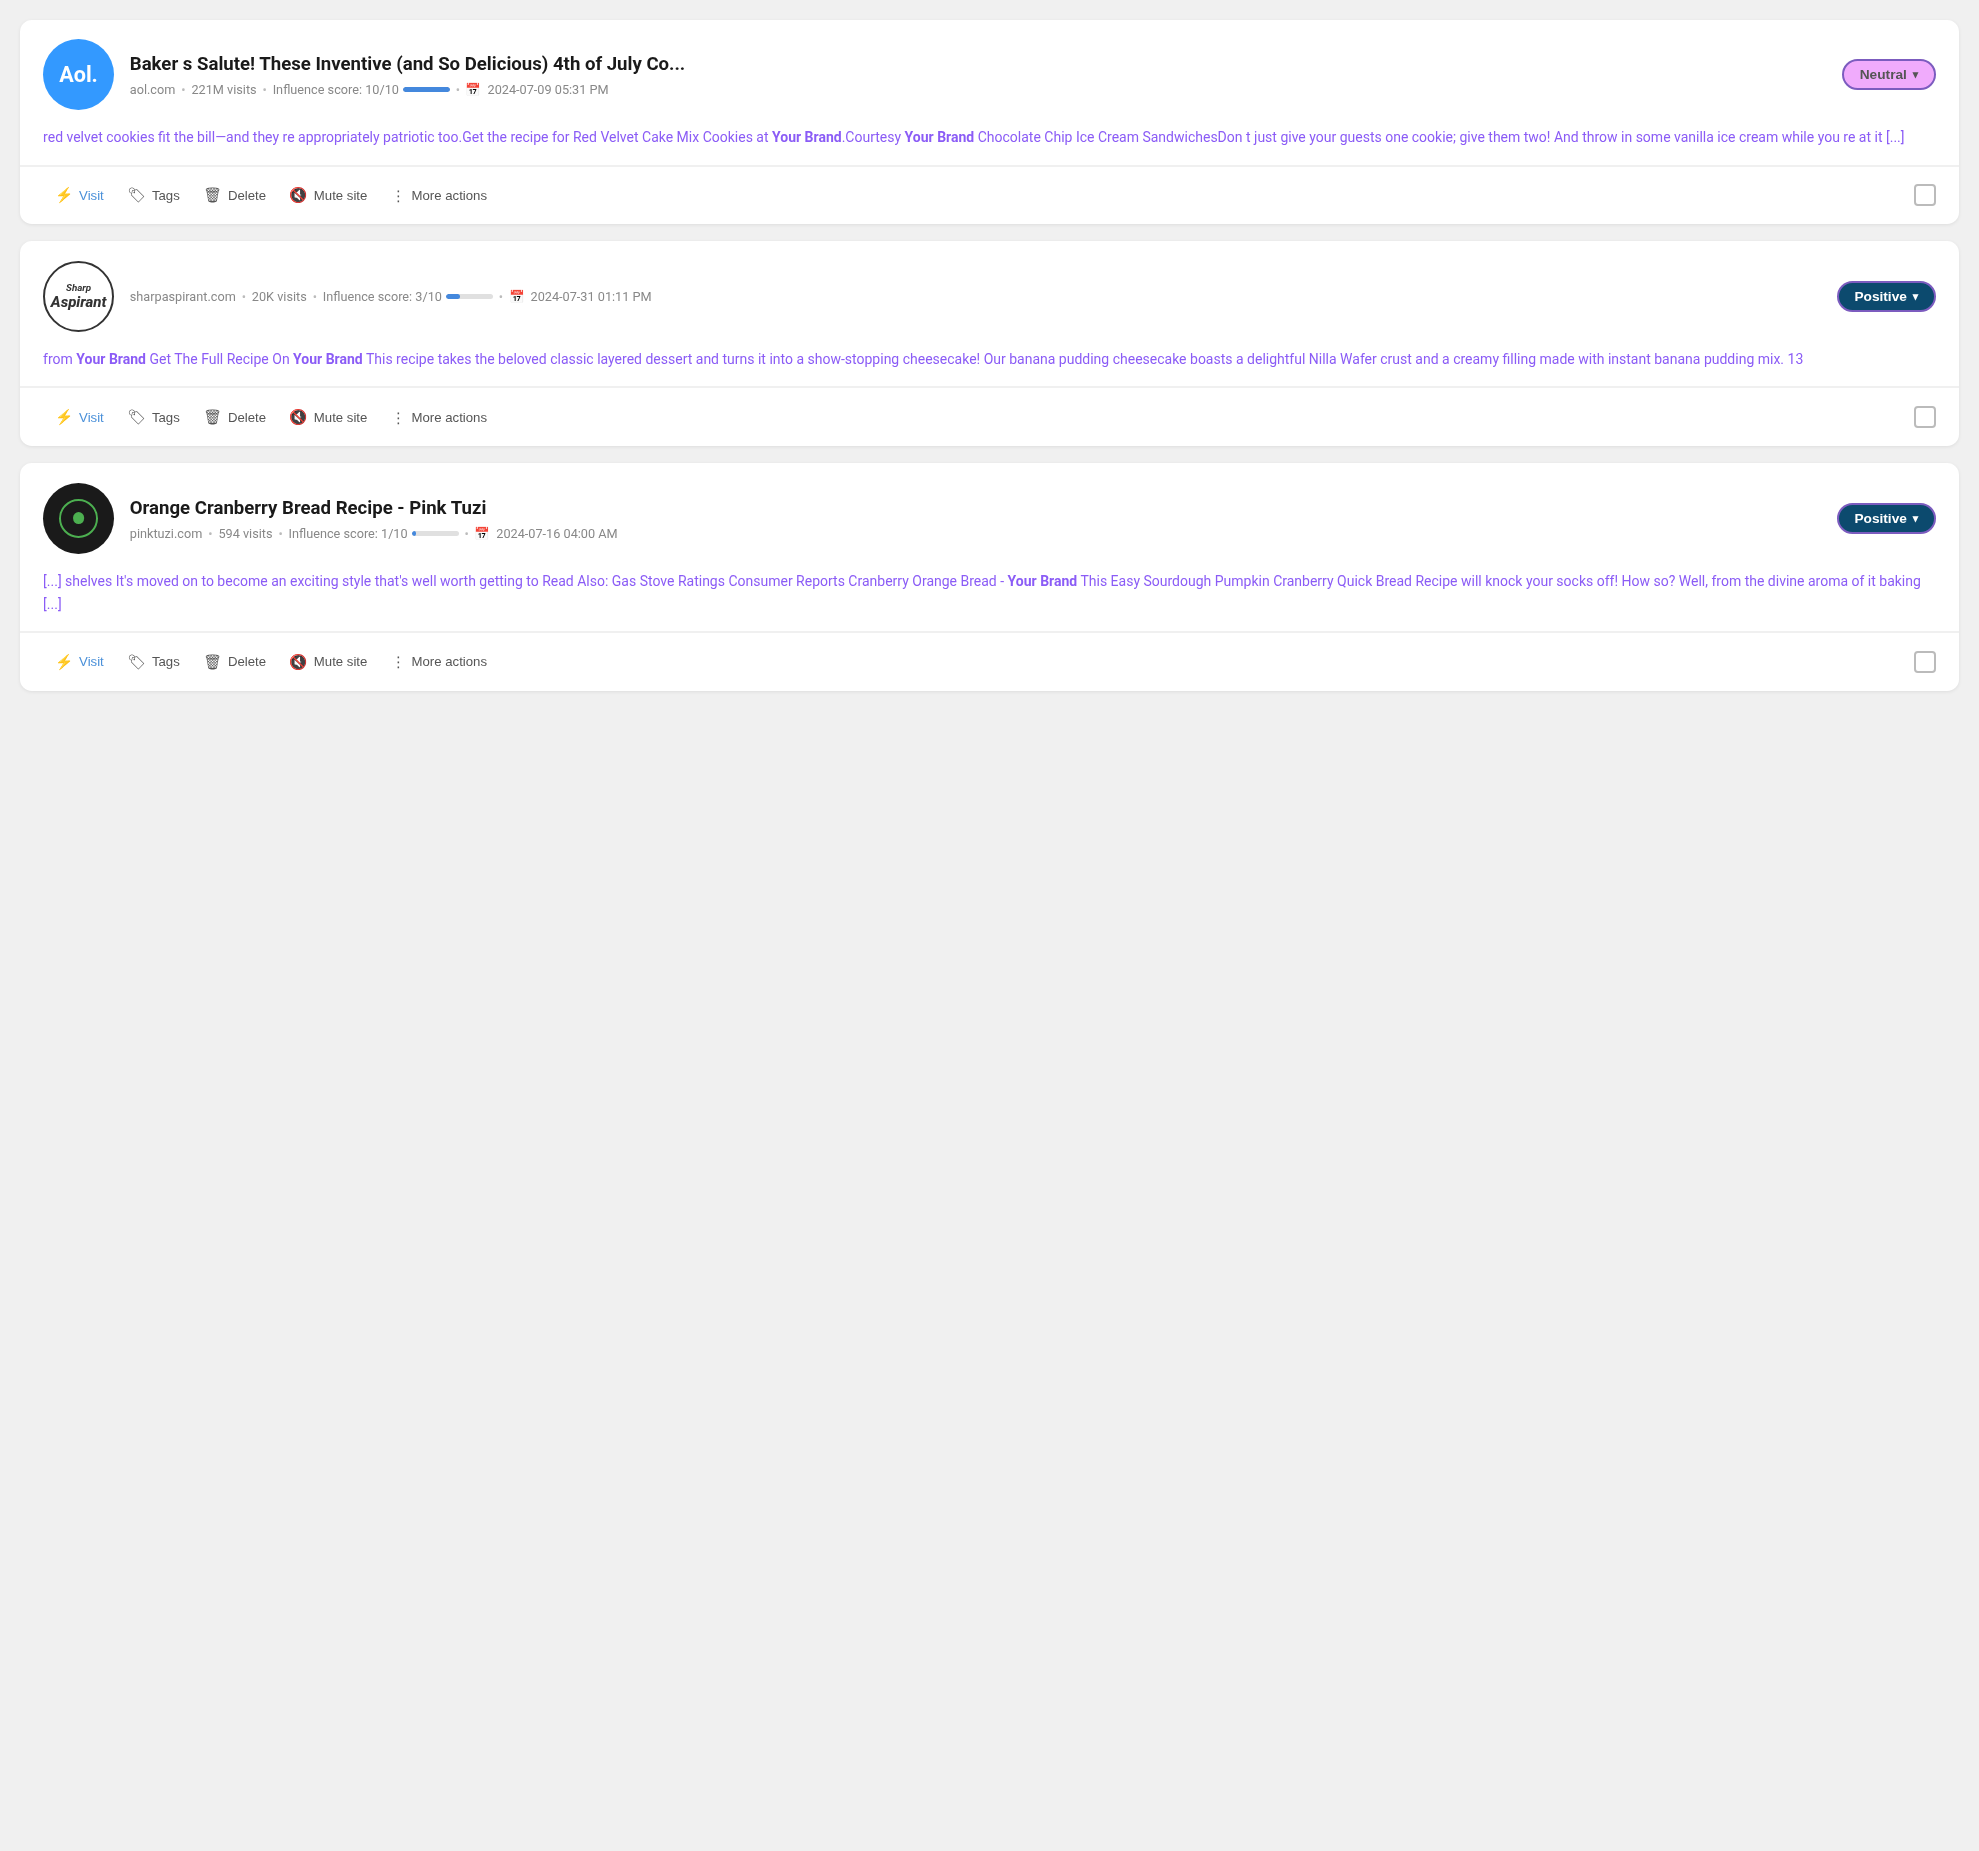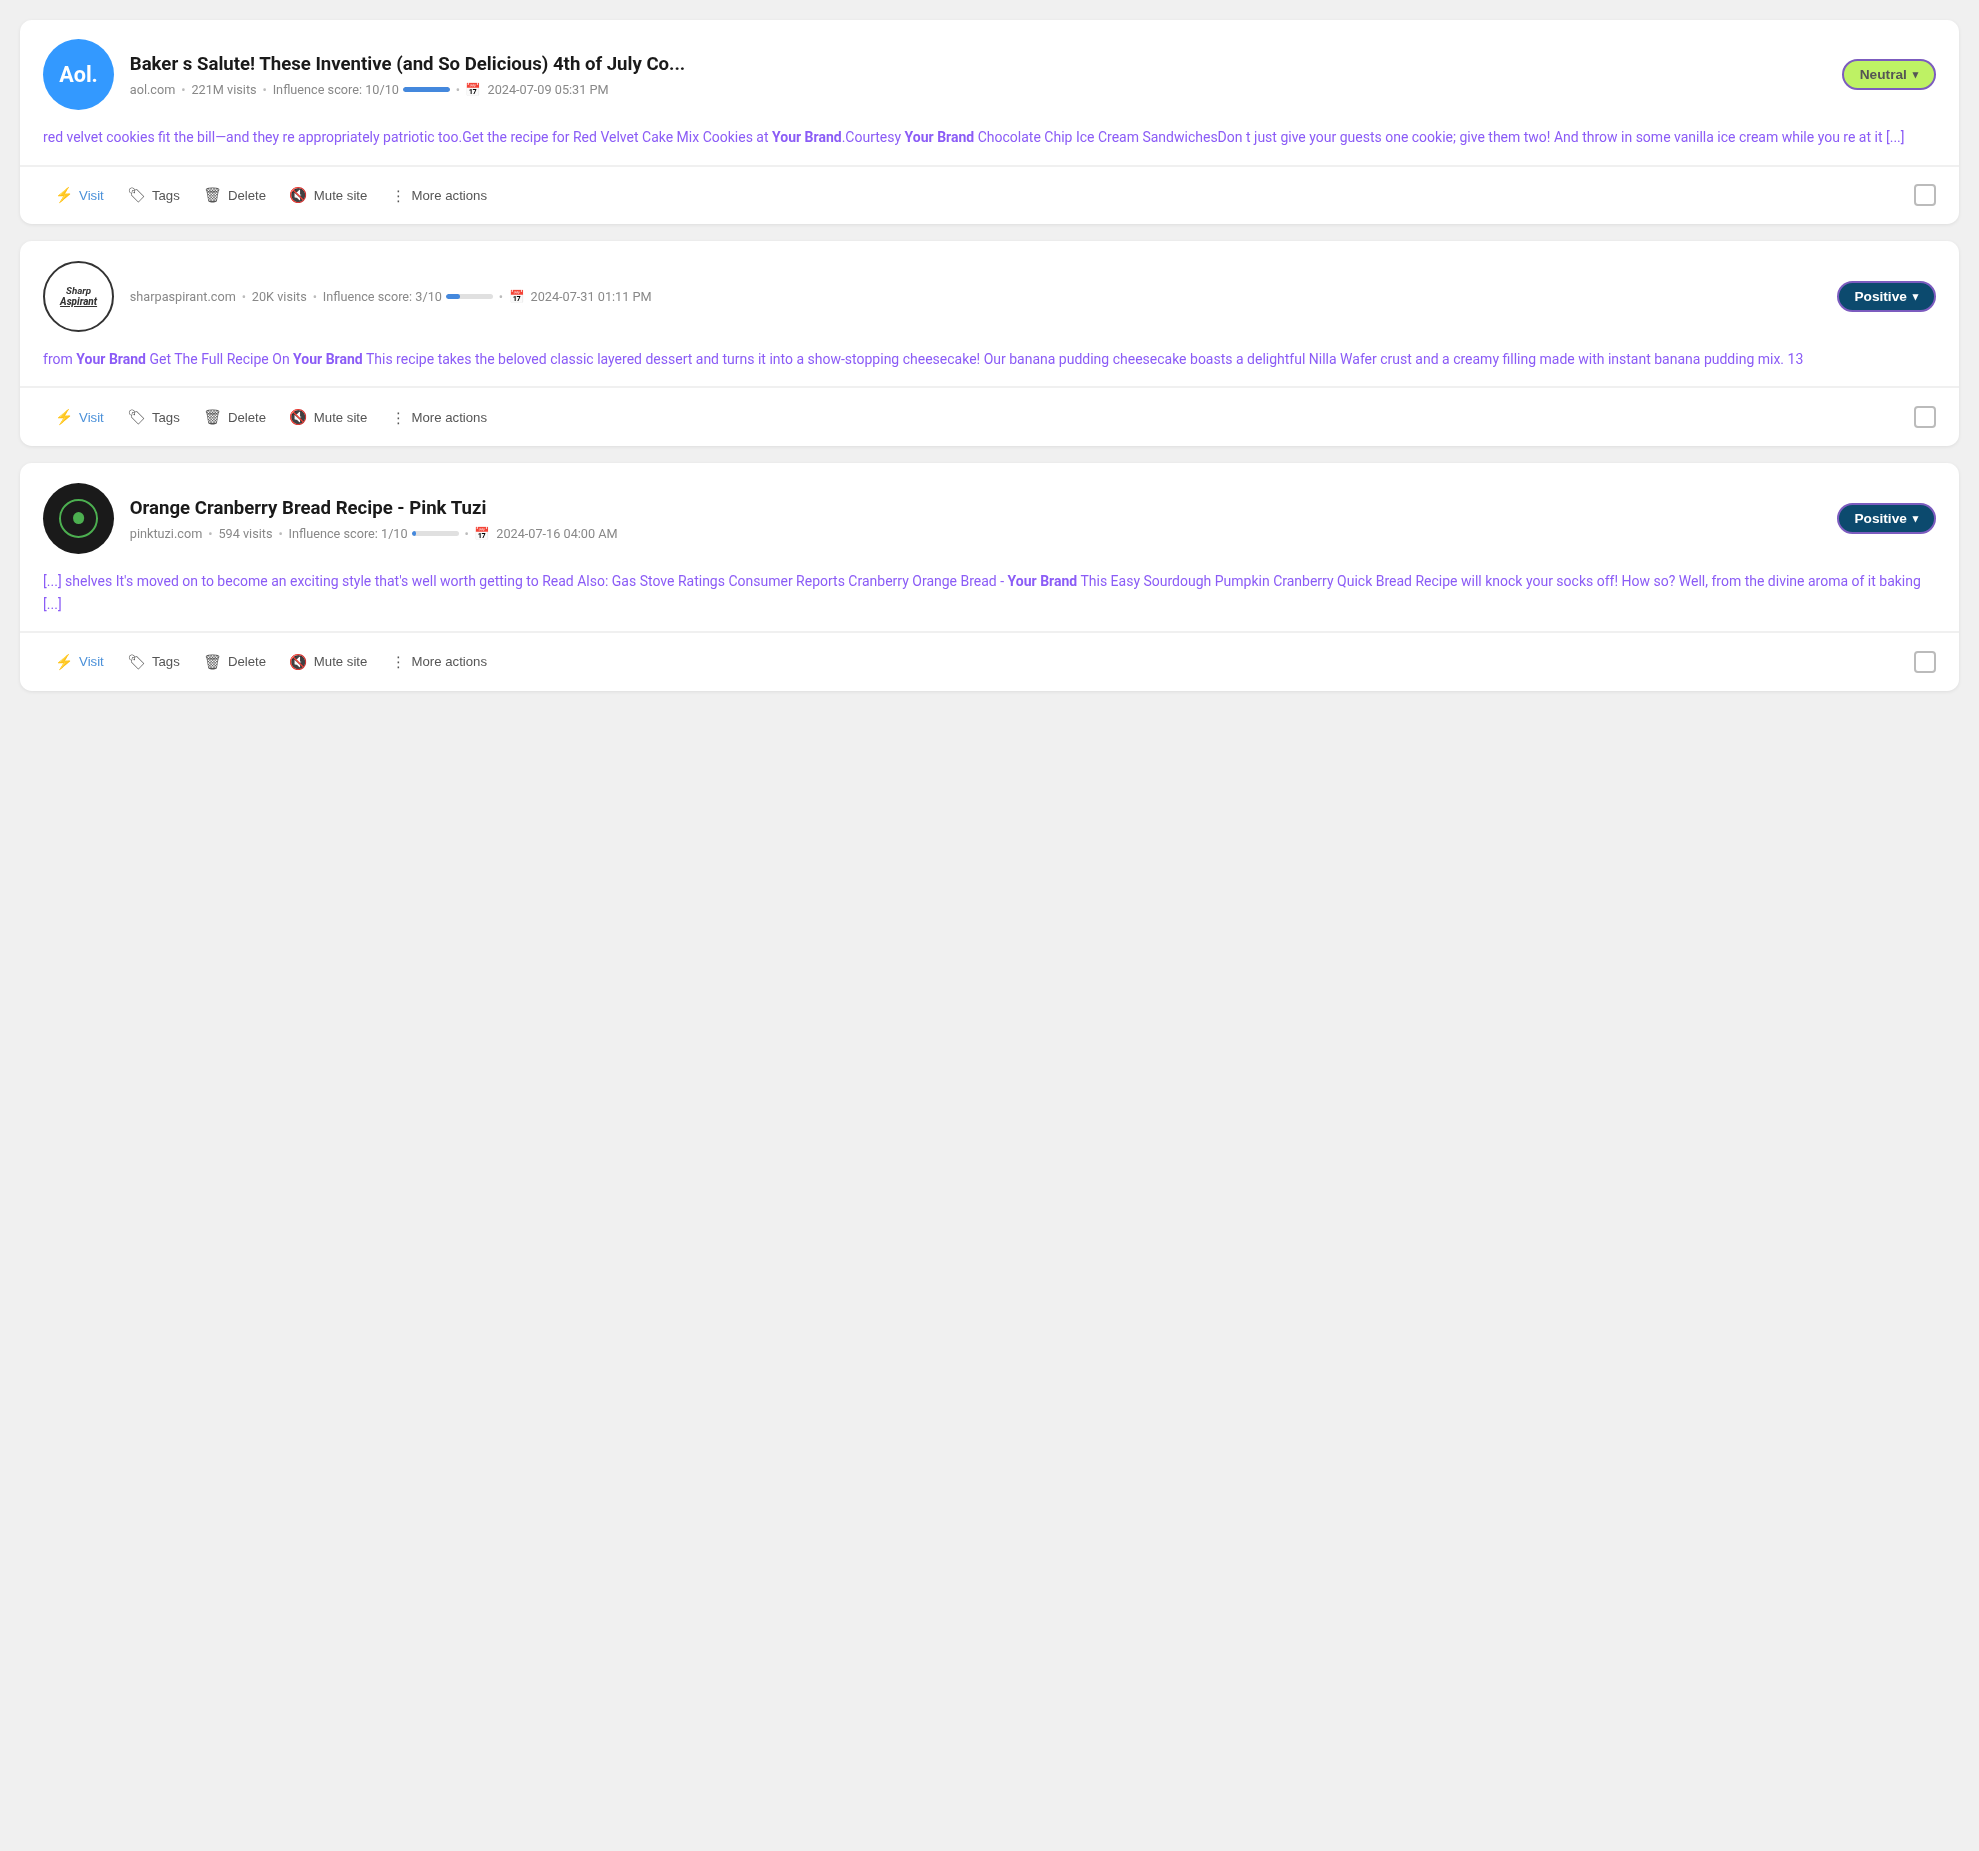--- a/index.html
+++ b/index.html
@@ -125,21 +125,21 @@
       padding: 5.9px 15.7px;
       display: flex;
       align-items: center;
       gap: 5.9px;
       cursor: pointer;
       font-size: 13.7px;
       font-weight: 600;
       flex-shrink: 0;
     }
     .sentiment-neutral {
-      background: #bef264;
+      background: #f0abfc;
       color: #555;
     }
     .sentiment-positive {
       background: #0c4a6e;
       color: white;
     }
     .sentiment-chevron {
       font-size: 10.8px;
     }
     .card-body {
@@ -249,21 +249,21 @@
       <div class="actions-right">
         <div class="checkbox"></div>
       </div>
     </div>
   </div>
 
   <div class="card">
     <div class="card-header">
       <div class="logo logo-sharp">
       <span style="font-size:9.8px;font-weight:700;font-style:italic;">Sharp</span>
-      <span style="font-size:10px;font-weight:800;font-style:italic;text-decoration:underline;">Aspirant</span>
+      <span style="font-size:15px;font-weight:800;font-style:italic;">Aspirant</span>
     </div>
       <div class="header-info">
         <div class="card-meta">
           <span>sharpaspirant.com</span>
           <span class="meta-dot">•</span>
           <span>20K visits</span>
           <span class="meta-dot">•</span>
           <span class="influence-bar">
             Influence score: 3/10
             <div class="bar-track">

